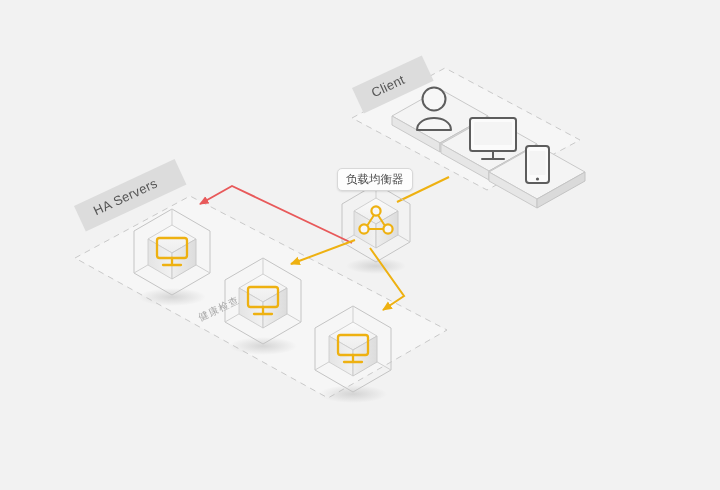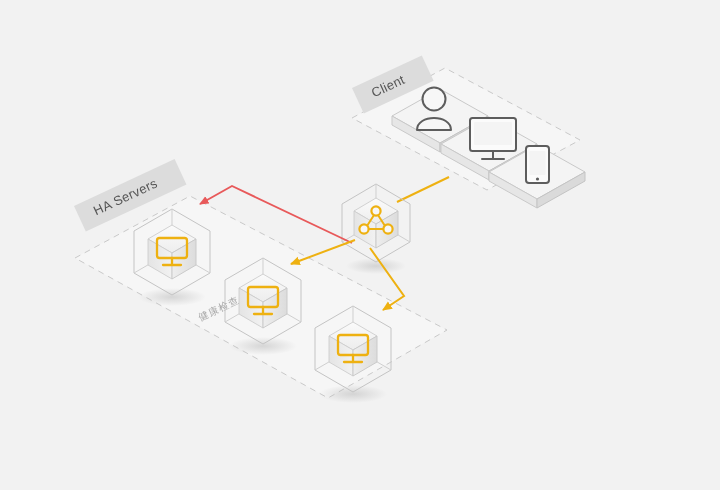--- a/index.html
+++ b/index.html
@@ -186,16 +186,17 @@
     </g>
     <g>
       <use href="#sym-server-cube" x="353" y="348"></use>
     </g>
   </svg>
 
   <div class="zone-label" id="label-ha">HA Servers</div>
 
   <div class="zone-label" id="label-client">Client</div>
 
+  <div class="lb-chip">负载均衡器</div>
 
   <div class="floor-text">健康检查</div>
 
 </div>
 
 </body></html>

